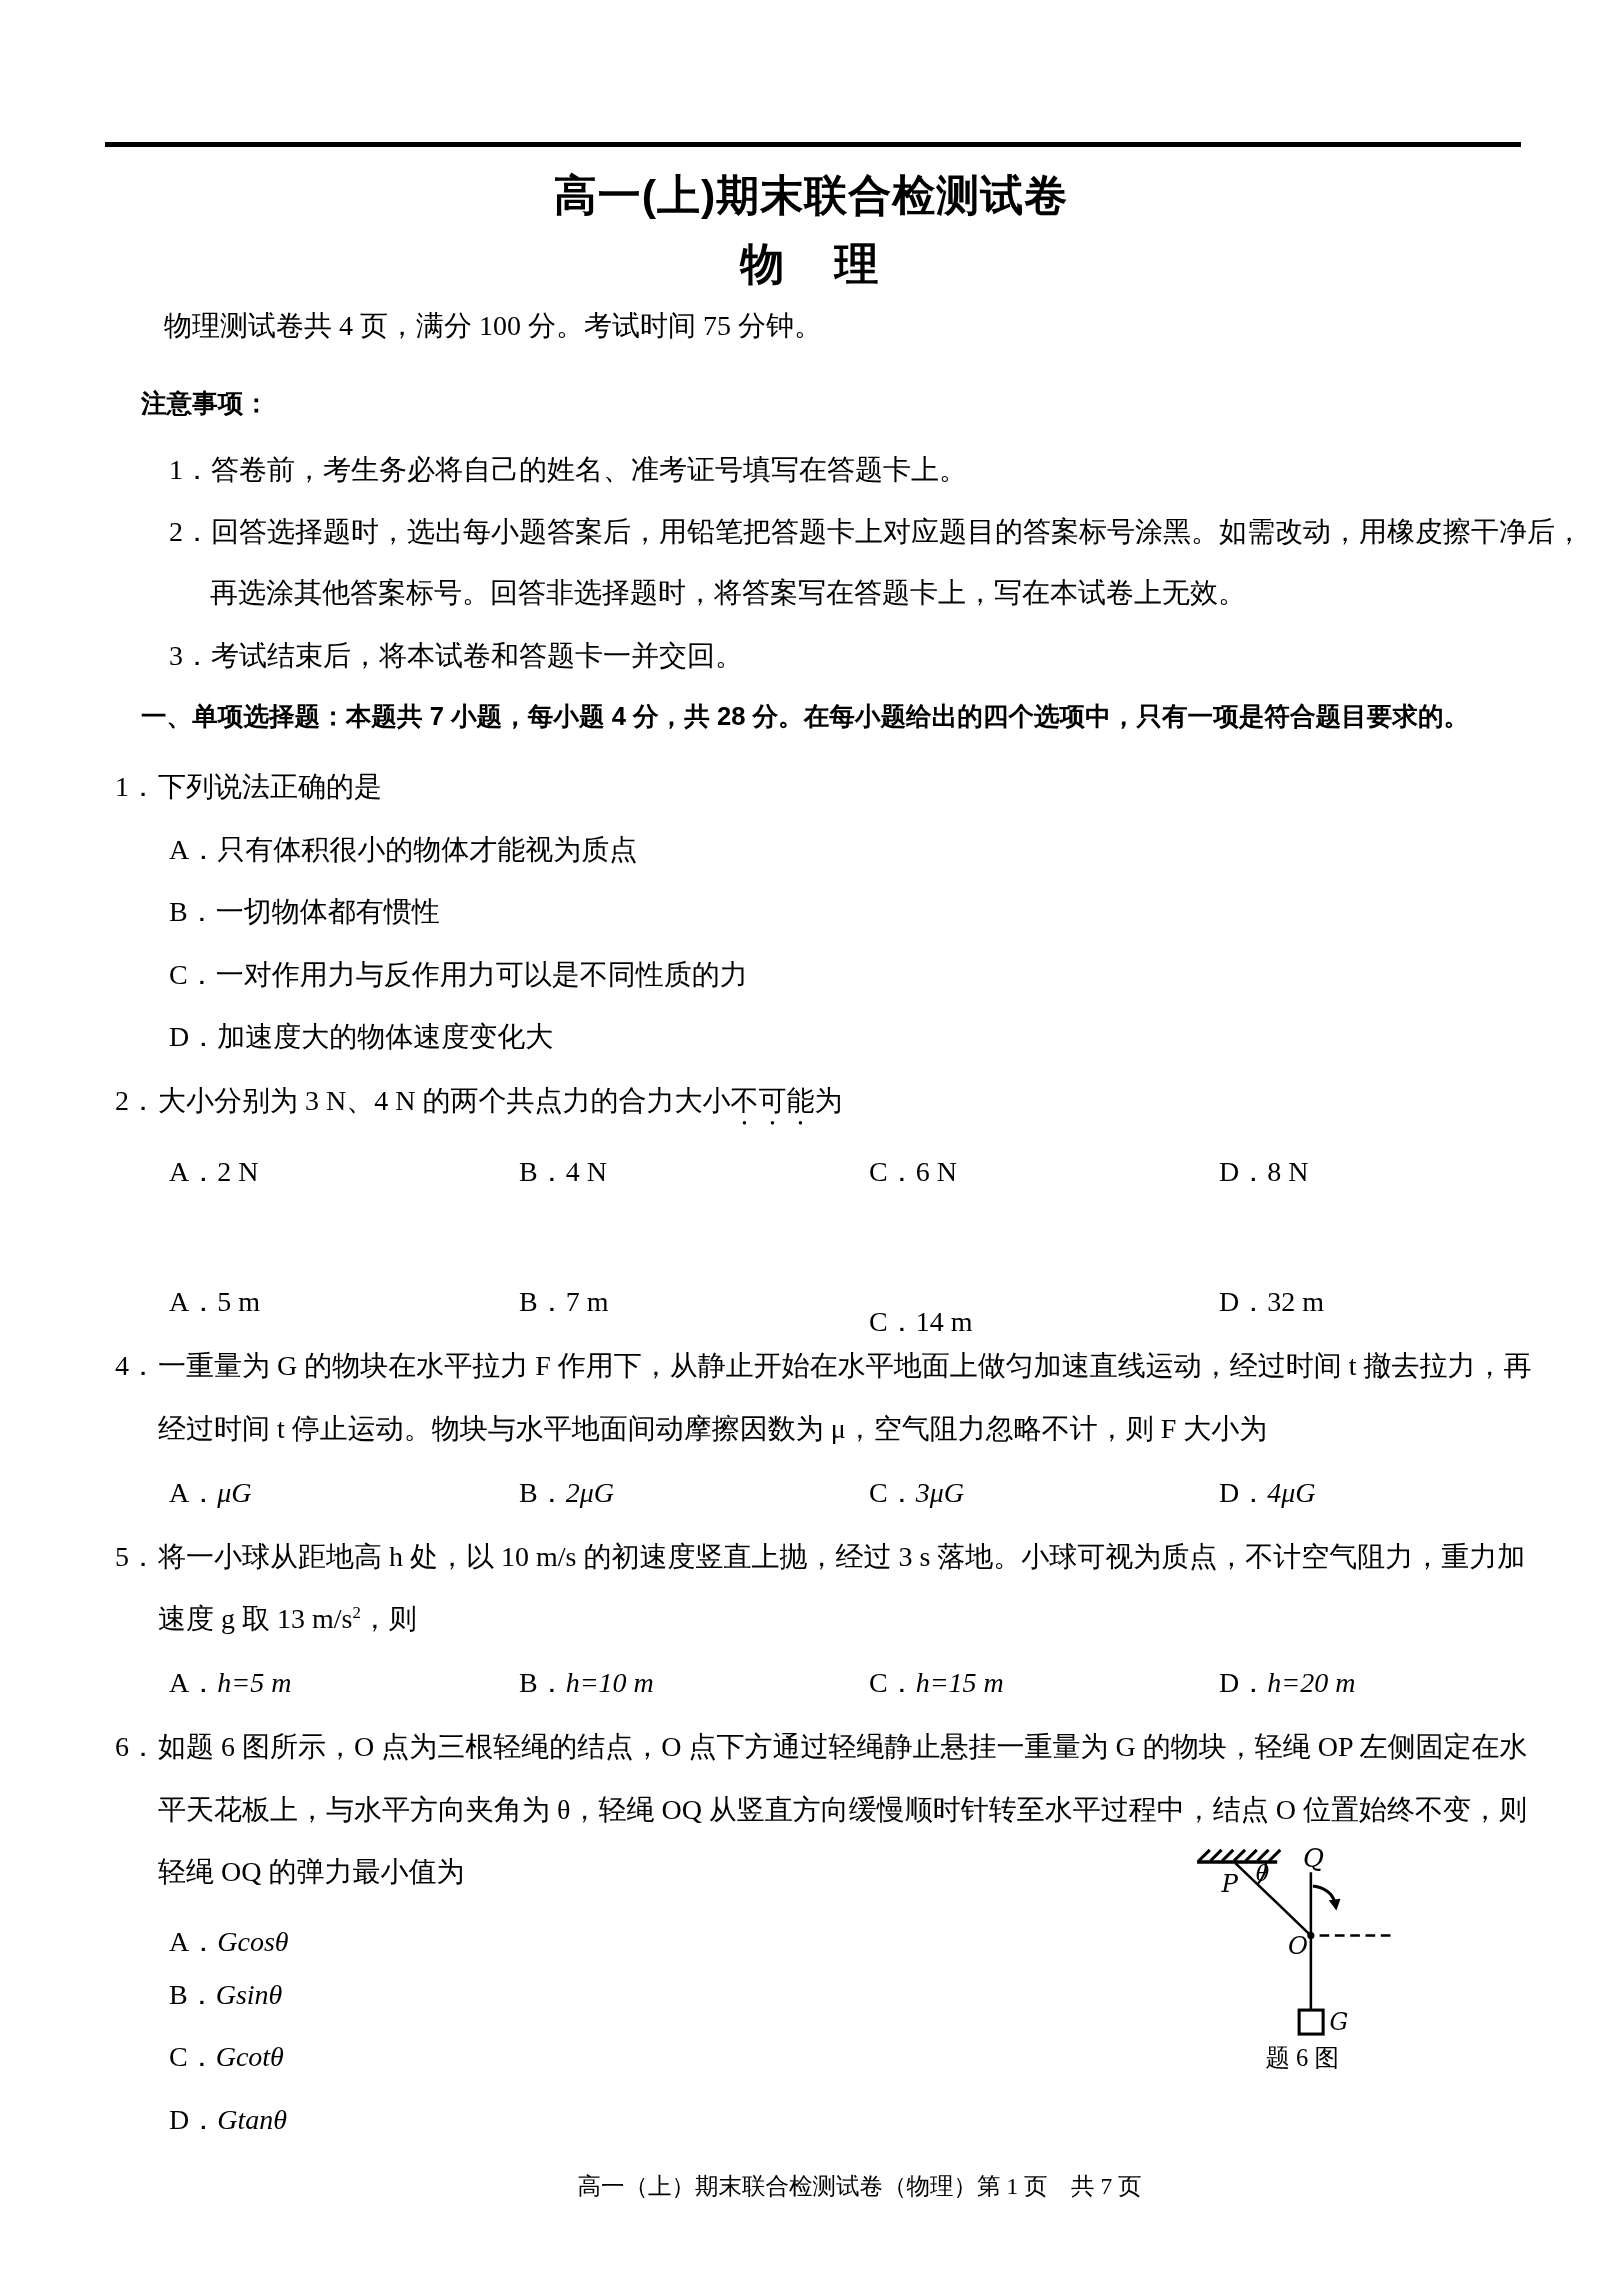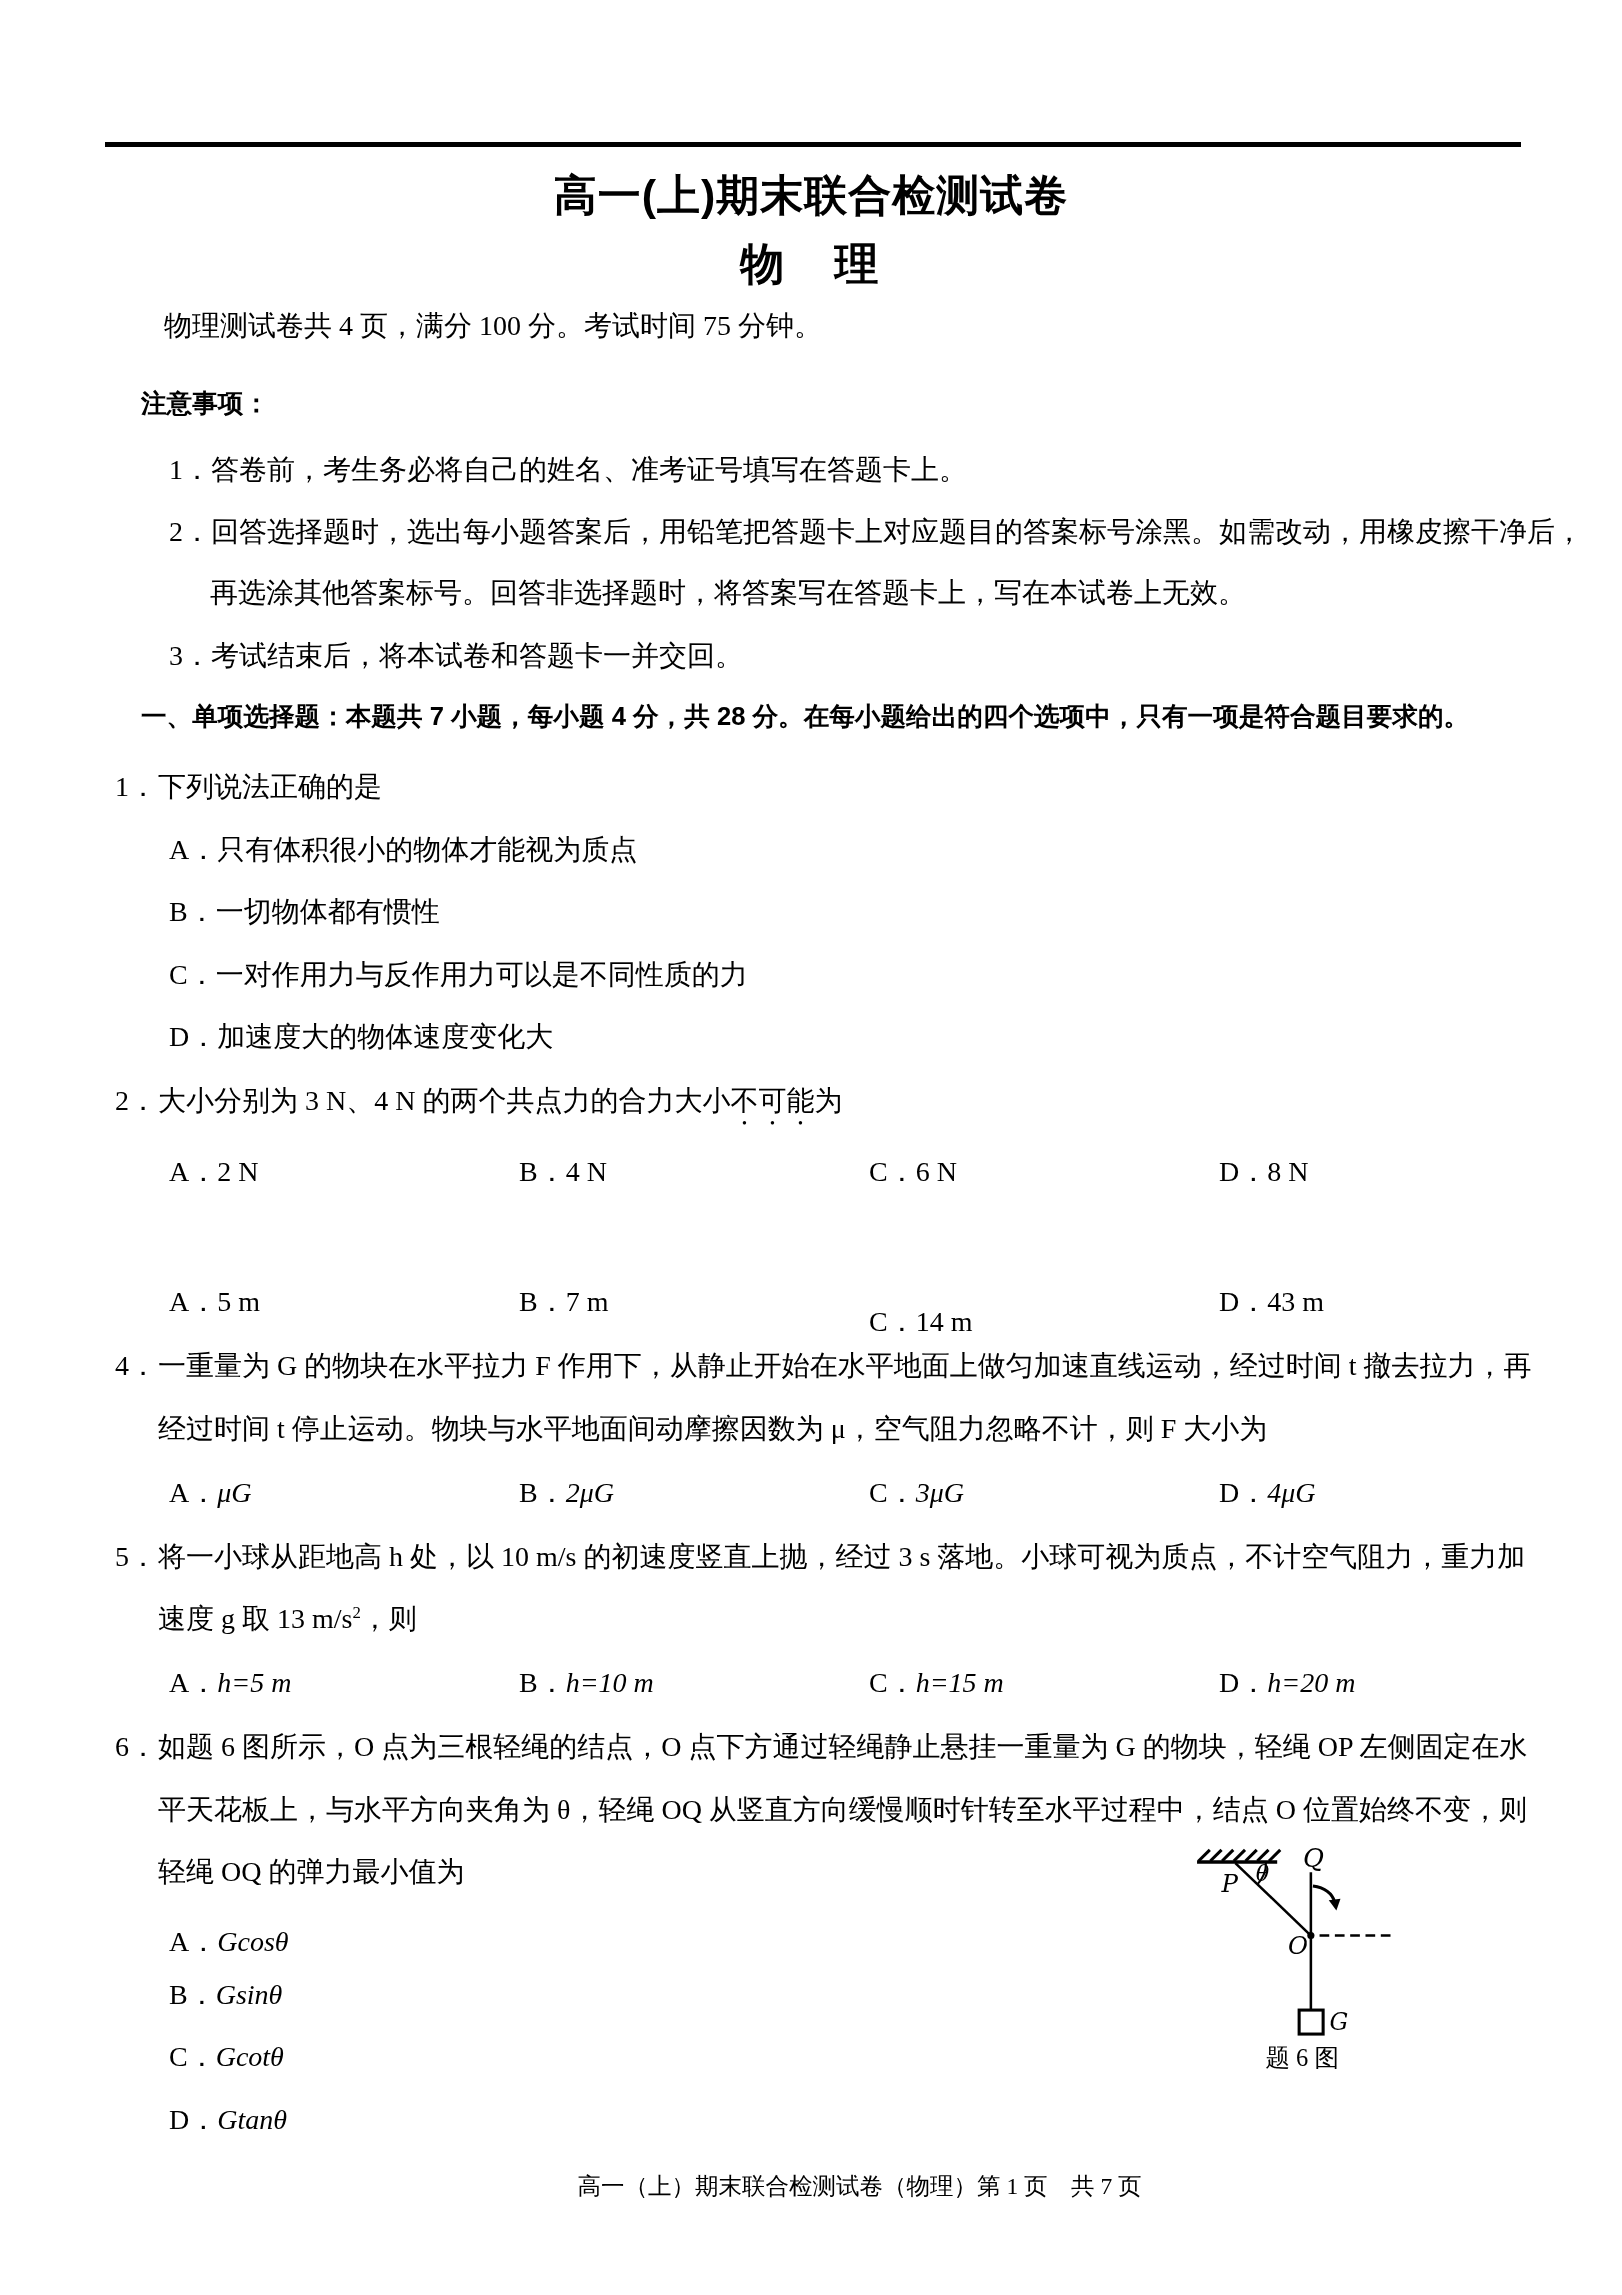--- a/index.html
+++ b/index.html
@@ -63,21 +63,21 @@
 
   <div class="line" style="left:115px;top:1083px"><span class="qnum">2．</span><span>大小分别为 3 N、4 N 的两个共点力的合力大小</span><span class="emph">不可能</span><span>为</span></div>
   <div class="line" style="left:169px;top:1154px"><span class="olabel">A．</span><span>2 N</span></div>
   <div class="line" style="left:519px;top:1154px"><span class="olabel">B．</span><span>4 N</span></div>
   <div class="line" style="left:869px;top:1154px"><span class="olabel">C．</span><span>6 N</span></div>
   <div class="line" style="left:1219px;top:1154px"><span class="olabel">D．</span><span>8 N</span></div>
 
   <div class="line" style="left:169px;top:1284px"><span class="olabel">A．</span><span>5 m</span></div>
   <div class="line" style="left:519px;top:1284px"><span class="olabel">B．</span><span>7 m</span></div>
   <div class="line" style="left:869px;top:1304px"><span class="olabel">C．</span><span>14 m</span></div>
-  <div class="line" style="left:1219px;top:1284px"><span class="olabel">D．</span><span>43 m</span></div>
+  <div class="line" style="left:1219px;top:1284px"><span class="olabel">D．</span><span>32 m</span></div>
 
   <div class="line" style="left:115px;top:1348px"><span class="qnum">4．</span><span>一重量为 G 的物块在水平拉力 F 作用下，从静止开始在水平地面上做匀加速直线运动，经过时间 t 撤去拉力，再</span></div>
   <div class="line" style="left:158px;top:1411px"><span>经过时间 t 停止运动。物块与水平地面间动摩擦因数为 μ，空气阻力忽略不计，则 F 大小为</span></div>
   <div class="line" style="left:169px;top:1475px"><span class="olabel">A．</span><span class="math">μG</span></div>
   <div class="line" style="left:519px;top:1475px"><span class="olabel">B．</span><span class="math">2μG</span></div>
   <div class="line" style="left:869px;top:1475px"><span class="olabel">C．</span><span class="math">3μG</span></div>
   <div class="line" style="left:1219px;top:1475px"><span class="olabel">D．</span><span class="math">4μG</span></div>
 
   <div class="line" style="left:115px;top:1539px"><span class="qnum">5．</span><span>将一小球从距地高 h 处，以 10 m/s 的初速度竖直上抛，经过 3 s 落地。小球可视为质点，不计空气阻力，重力加</span></div>
   <div class="line" style="left:158px;top:1601px"><span>速度 g 取 13 m/s</span><sup class="s2">2</sup><span>，则</span></div>

